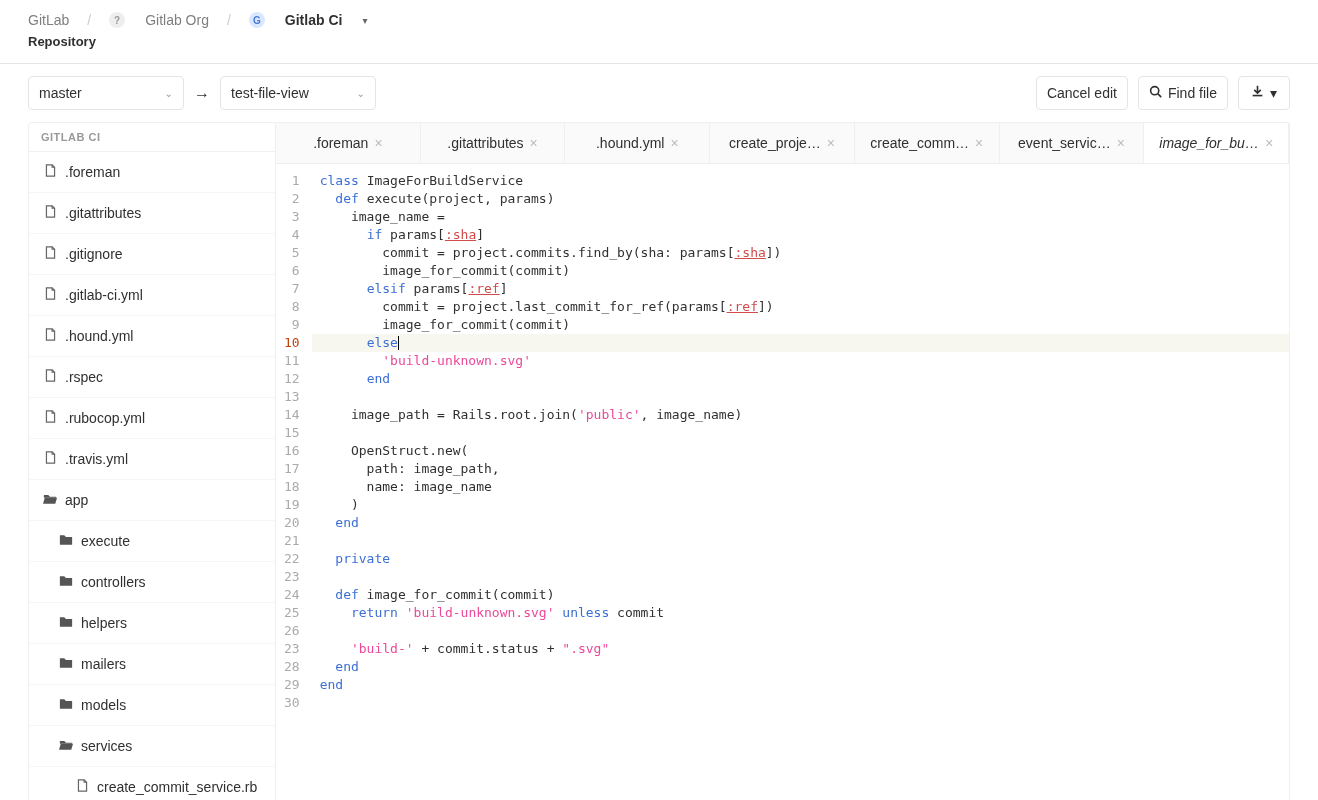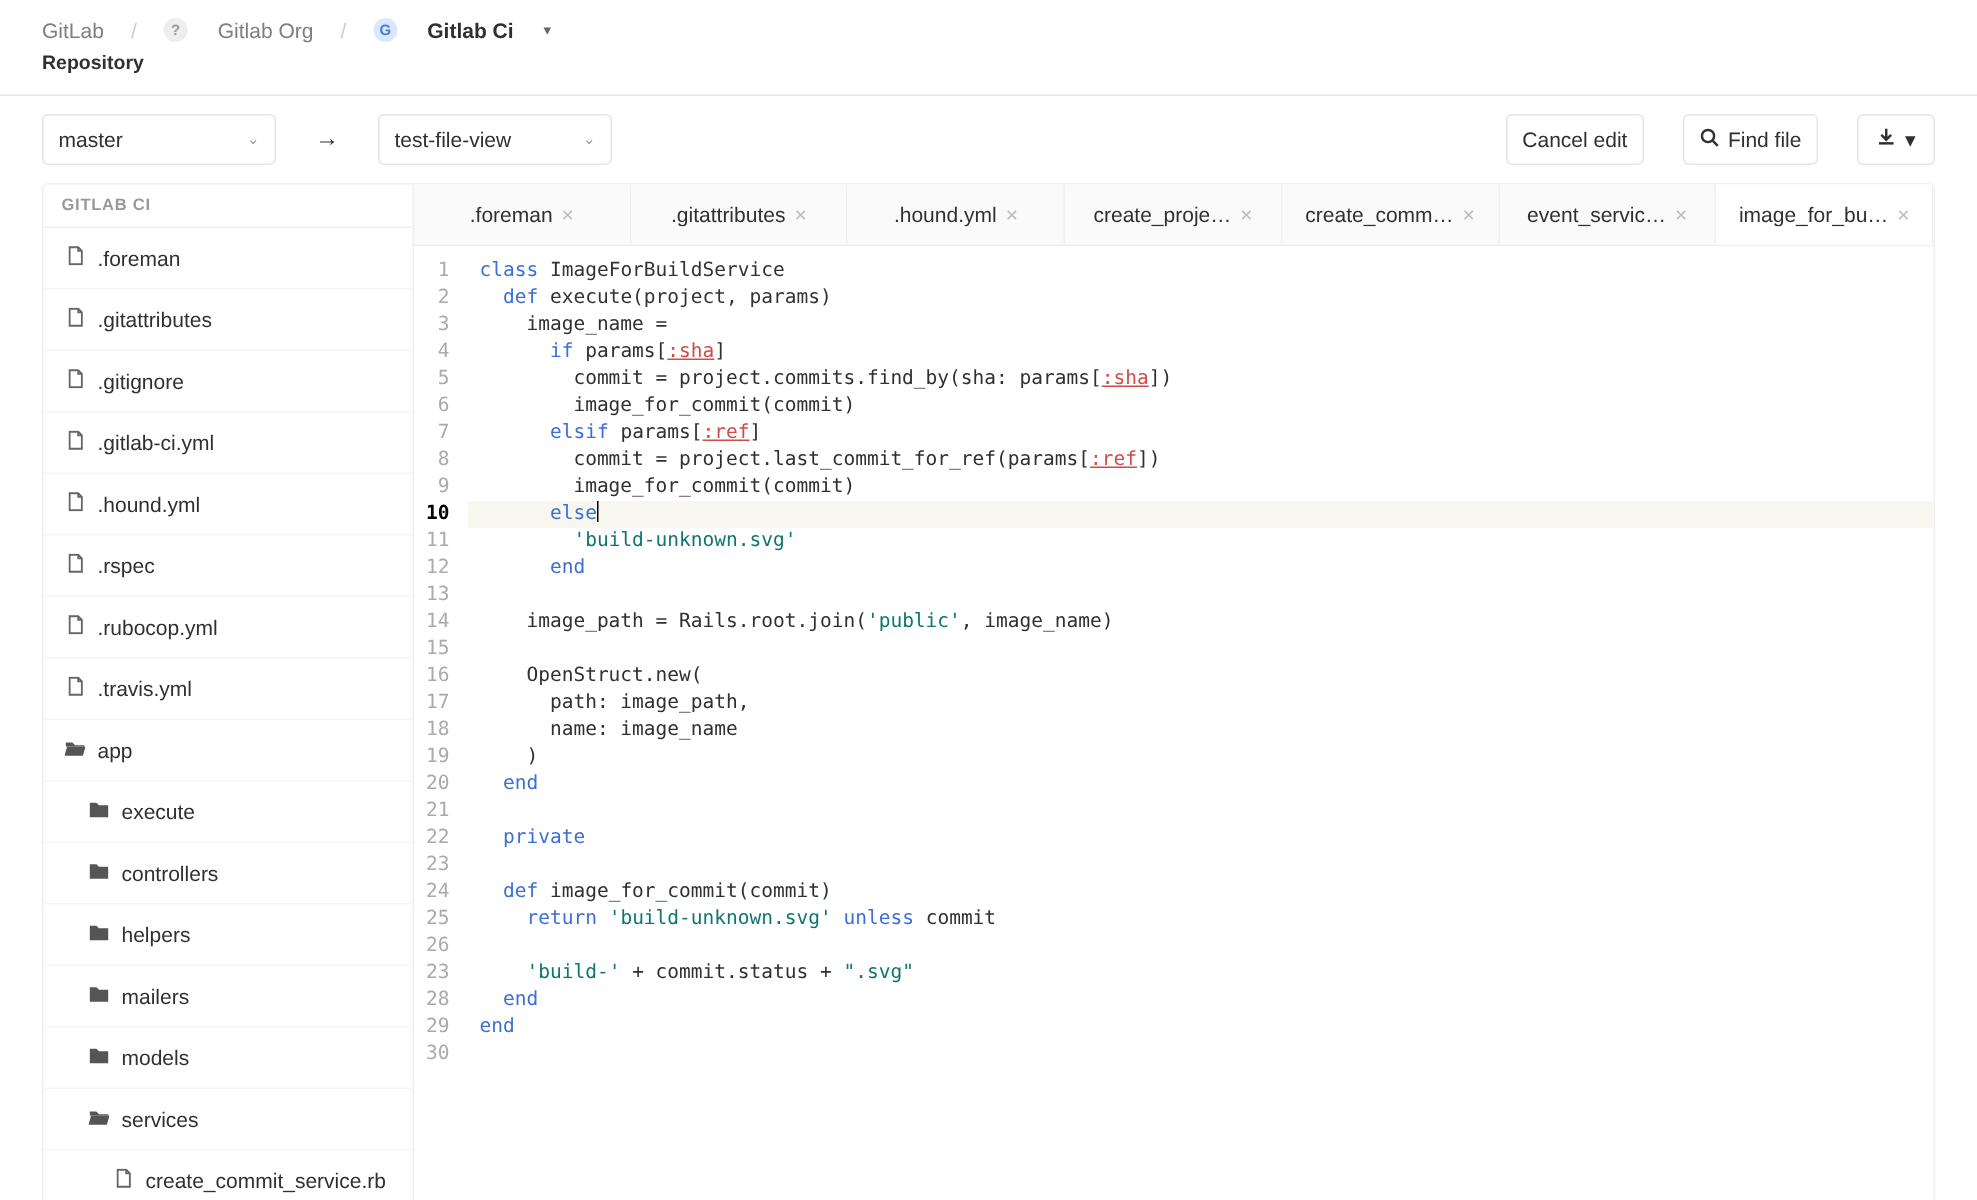--- a/index.html
+++ b/index.html
@@ -7,52 +7,52 @@
 .header { padding: 12px 28px 14px; border-bottom: 1px solid #e5e5e5; }
 .breadcrumb { display: flex; align-items: center; gap: 18px; color: #7f7f7f; font-size: 14px; }
 .breadcrumb a { color: #7f7f7f; text-decoration: none; }
 .breadcrumb .slash { color: #ccc; }
 .breadcrumb .badge { display: inline-flex; align-items: center; justify-content: center; width: 16px; height: 16px; border-radius: 50%; font-size: 10px; font-weight: bold; margin-right: 2px; }
 .badge.q { background: #eee; color: #999; }
 .badge.g { background: #d9e8ff; color: #4a7bd4; }
 .breadcrumb .current { color: #303030; font-weight: 600; }
 .chev { font-size: 10px; color: #666; margin-left: 2px; }
 .page-title { font-size: 13px; font-weight: 600; margin-top: 6px; }
-.toolbar { display: flex; align-items: center; padding: 12px 28px; gap: 26px; }
+.toolbar { display: flex; align-items: center; padding: 12px 28px; gap: 10px; }
 .select, .btn { height: 34px; border: 1px solid #e5e5e5; border-radius: 4px; background: #fff; display: inline-flex; align-items: center; padding: 0 10px; font-size: 14px; color: #303030; cursor: pointer; }
 .select { width: 156px; justify-content: space-between; }
 .select .caret { font-size: 10px; color: #999; }
 .arrow { color: #303030; font-size: 16px; }
 .spacer { flex: 1; }
 .btn .icon { margin-right: 6px; font-size: 13px; }
 .btn.icon-only { padding: 0 12px; gap: 6px; }
 .layout { display: flex; padding: 0 28px; gap: 0; }
 .sidebar { width: 248px; border: 1px solid #efefef; border-radius: 4px 0 0 0; }
 .sidebar-head { padding: 8px 12px; color: #999; font-size: 11px; font-weight: 600; letter-spacing: 0.5px; border-bottom: 1px solid #efefef; }
 .tree-item { display: flex; align-items: center; gap: 8px; padding: 12px 14px; border-bottom: 1px solid #f5f5f5; cursor: pointer; color: #303030; }
 .tree-item.d1 { padding-left: 30px; }
 .tree-item.d2 { padding-left: 46px; }
 .tree-item .ficon { width: 14px; text-align: center; color: #666; font-size: 13px; }
 .tree-item .ficon.folder { color: #555; }
 .editor { flex: 1; border: 1px solid #efefef; border-left: none; border-radius: 0 4px 0 0; min-width: 0; }
 .tabs { display: flex; border-bottom: 1px solid #efefef; }
 .tab { flex: 1; min-width: 0; display: flex; align-items: center; justify-content: center; gap: 6px; padding: 12px 10px; border-right: 1px solid #efefef; background: #fafafa; cursor: pointer; color: #303030; font-size: 14px; overflow: hidden; }
-.tab.active { background: #fff; }
+.tab.active { background: #fff; font-style: italic; }
 .tab .label { overflow: hidden; text-overflow: ellipsis; white-space: nowrap; }
 .tab .close { color: #bbb; font-size: 14px; }
 .code { display: flex; font-family: Menlo, Monaco, Consolas, monospace; font-size: 13px; line-height: 18px; }
 .gutter { text-align: right; padding: 8px 8px 8px 4px; color: #aaa; user-select: none; }
 .gutter .ln { padding: 0 4px; }
-.gutter .ln.hl { color: #000000; font-weight: 700; }
+.gutter .ln.hl { color: #c2410c; font-weight: 400; }
 .source { padding: 8px 0; flex: 1; white-space: pre; }
 .source .line { padding: 0 8px; }
 .source .line.hl { background: #f7f7ef; position: relative; }
 .cursor { display: inline-block; width: 1px; height: 14px; background: #000; vertical-align: middle; margin-bottom: 2px; }
 .k { color: #3b6fd6; }
-.s { color: #0f766e; }
+.s { color: #ec4899; }
 .sy { color: #d14b4b; text-decoration: underline; }
 .c { color: #333; }
 </style>
 </head>
 <body>
 
 <div class="header">
   <div class="breadcrumb">
     <a>GitLab</a>
     <span class="slash">/</span>

